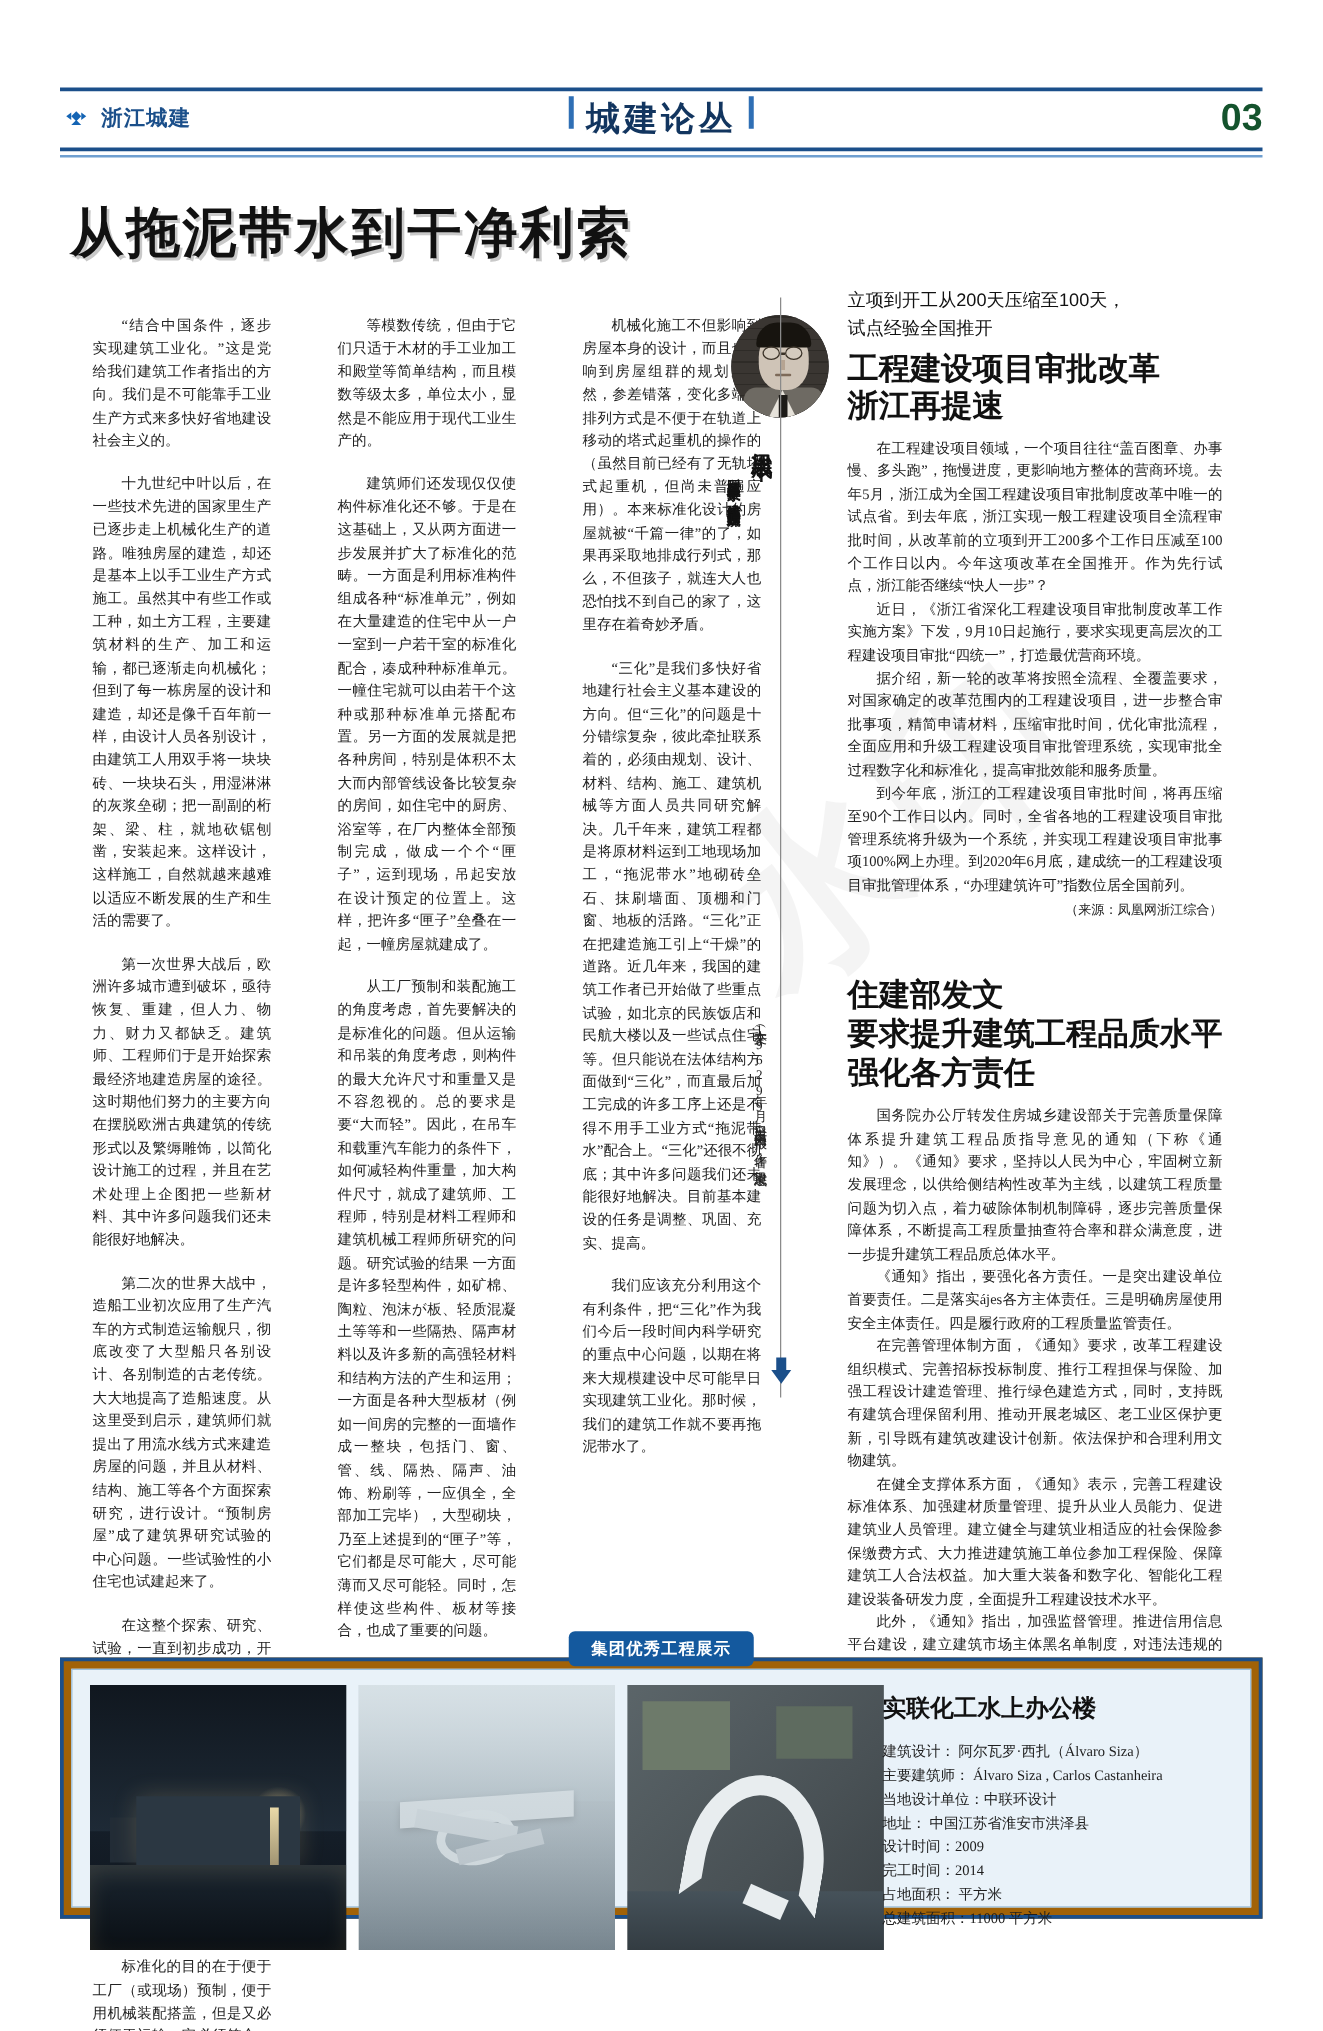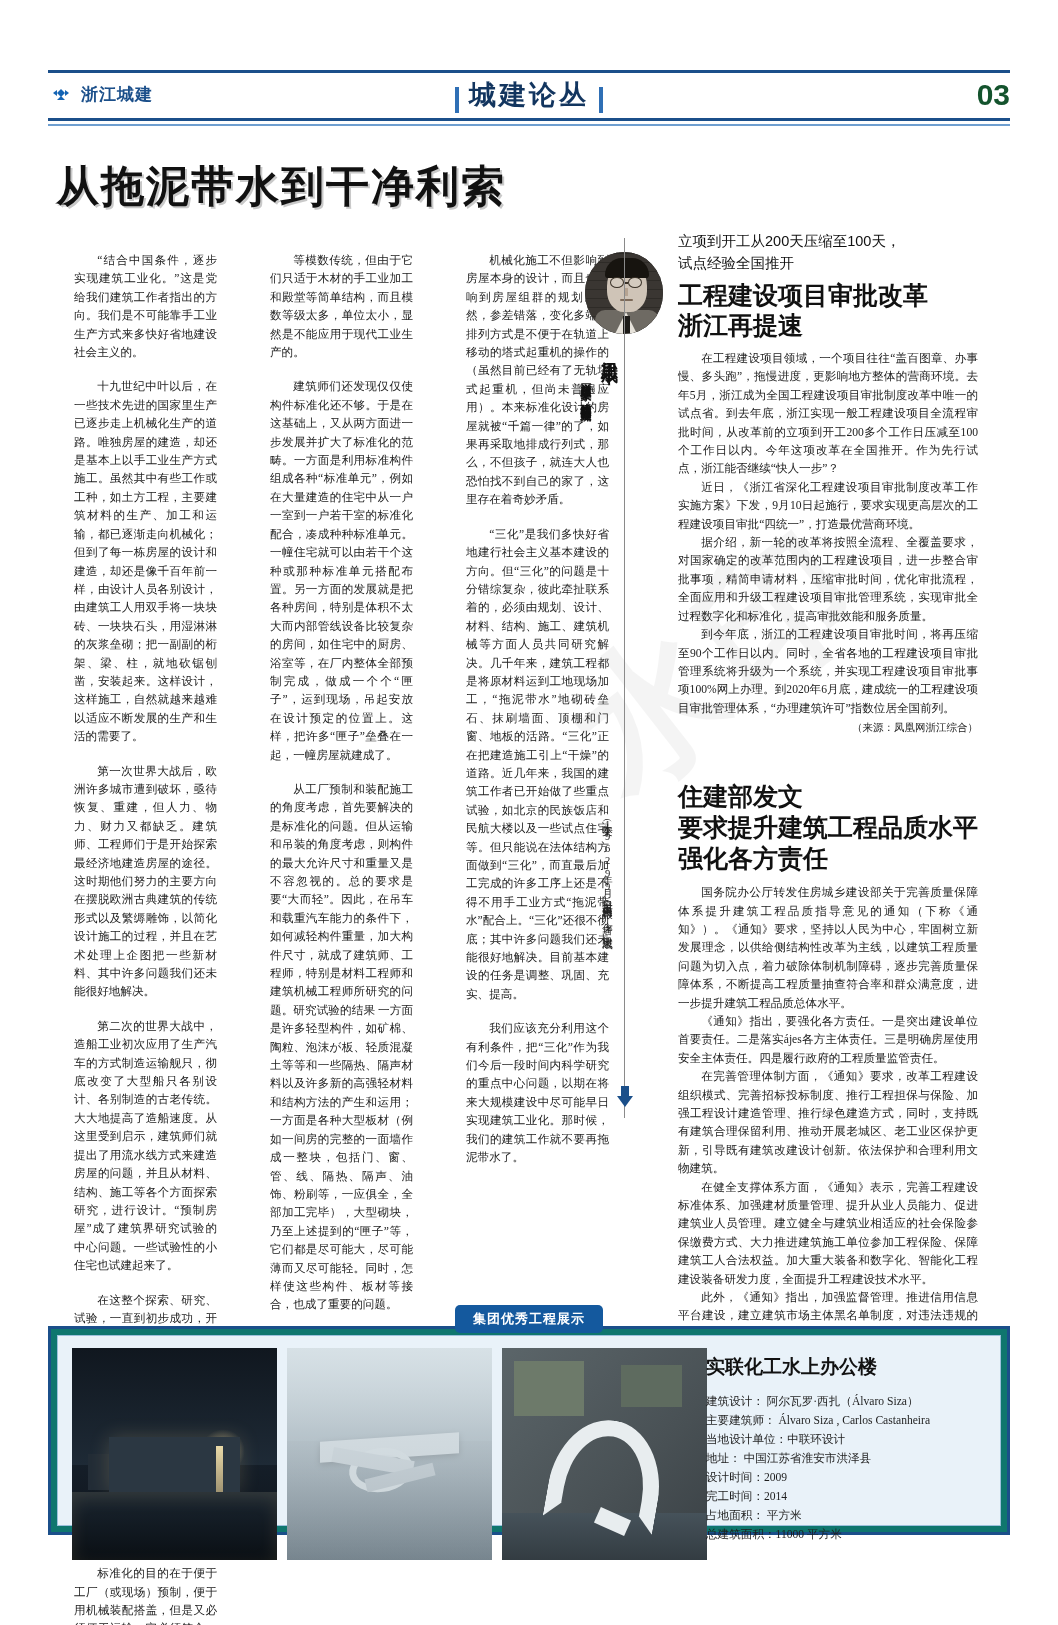--- a/index.html
+++ b/index.html
@@ -31,21 +31,21 @@
     position:absolute; left:0; top:3px; right:0; bottom:10px;
     display:flex; align-items:center; justify-content:space-between;
   }
   .brand { display:flex; align-items:center; gap:7px; }
   .brand-mark { width:26px; height:16px; position:relative; }
   .brand-name {
     font-family:"Liberation Serif","DejaVu Serif",serif;
     font-size:17px; font-weight:bold; color:#1b4f8a; letter-spacing:1px;
   }
   .section-title {
-    display:flex; align-items:flex-end; gap:10px;
+    display:flex; align-items:flex-start; gap:10px;
     position:absolute; left:50%; top:50%; transform:translate(-50%,-50%);
   }
   .sec-bar { width:4px; height:26px; background:#2f6fb5; }
   .sec-text {
     font-size:27px; font-weight:bold; color:#12355f; letter-spacing:3px;
     font-family:"Liberation Sans","DejaVu Sans",sans-serif;
   }
   .folio {
     font-size:30px; font-weight:bold; color:#14532d;
     font-family:"Liberation Sans","DejaVu Sans",sans-serif;
@@ -140,21 +140,21 @@
   .rail-src { font-size:10.5px; text-align:right; margin-top:3px; color:#222; }
 
   .rail-head2 {
     font-family:"Liberation Sans","DejaVu Sans",sans-serif;
     font-size:25px; font-weight:bold; line-height:31px; color:#111;
   }
 
   
   .showcase {
     position:absolute; left:48px; top:1326px; width:962px; height:209px;
-    border:3px solid #1b4f8a; background:#0f766e;
+    border:3px solid #1b4f8a; background:#a16207;
   }
   .showcase-inner { position:absolute; inset:6px; border:1px solid #9cc0dc; background:#e9f2f9; }
   .banner {
     position:absolute; left:50%; top:1305px; transform:translateX(-50%);
     background:#14599e; color:#fff; font-size:13px; font-weight:bold;
     padding:5px 18px; border-radius:5px; letter-spacing:1px;
     font-family:"Liberation Sans","DejaVu Sans",sans-serif; z-index:5;
   }
   .thumbs { position:absolute; left:14px; top:12px; display:flex; gap:10px; }
   .thumb { width:205px; height:212px; position:relative; overflow:hidden; background:#1b2430; }

